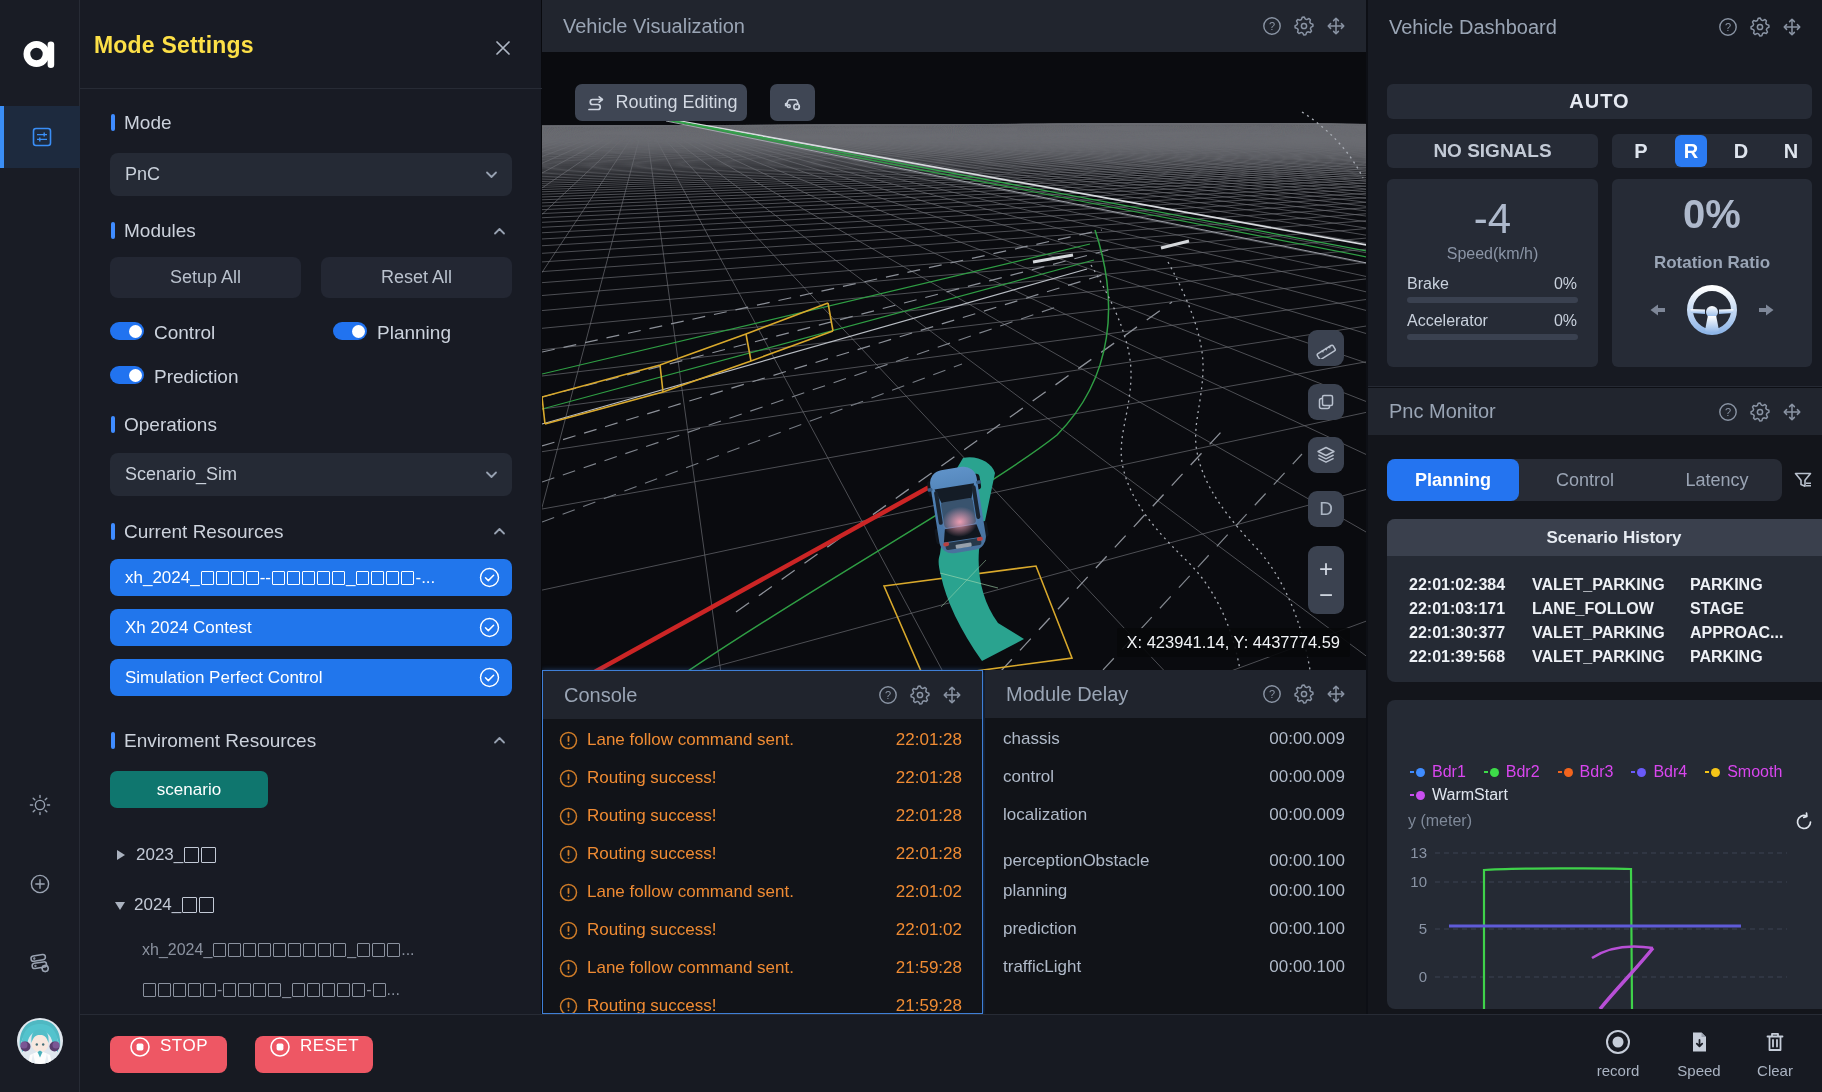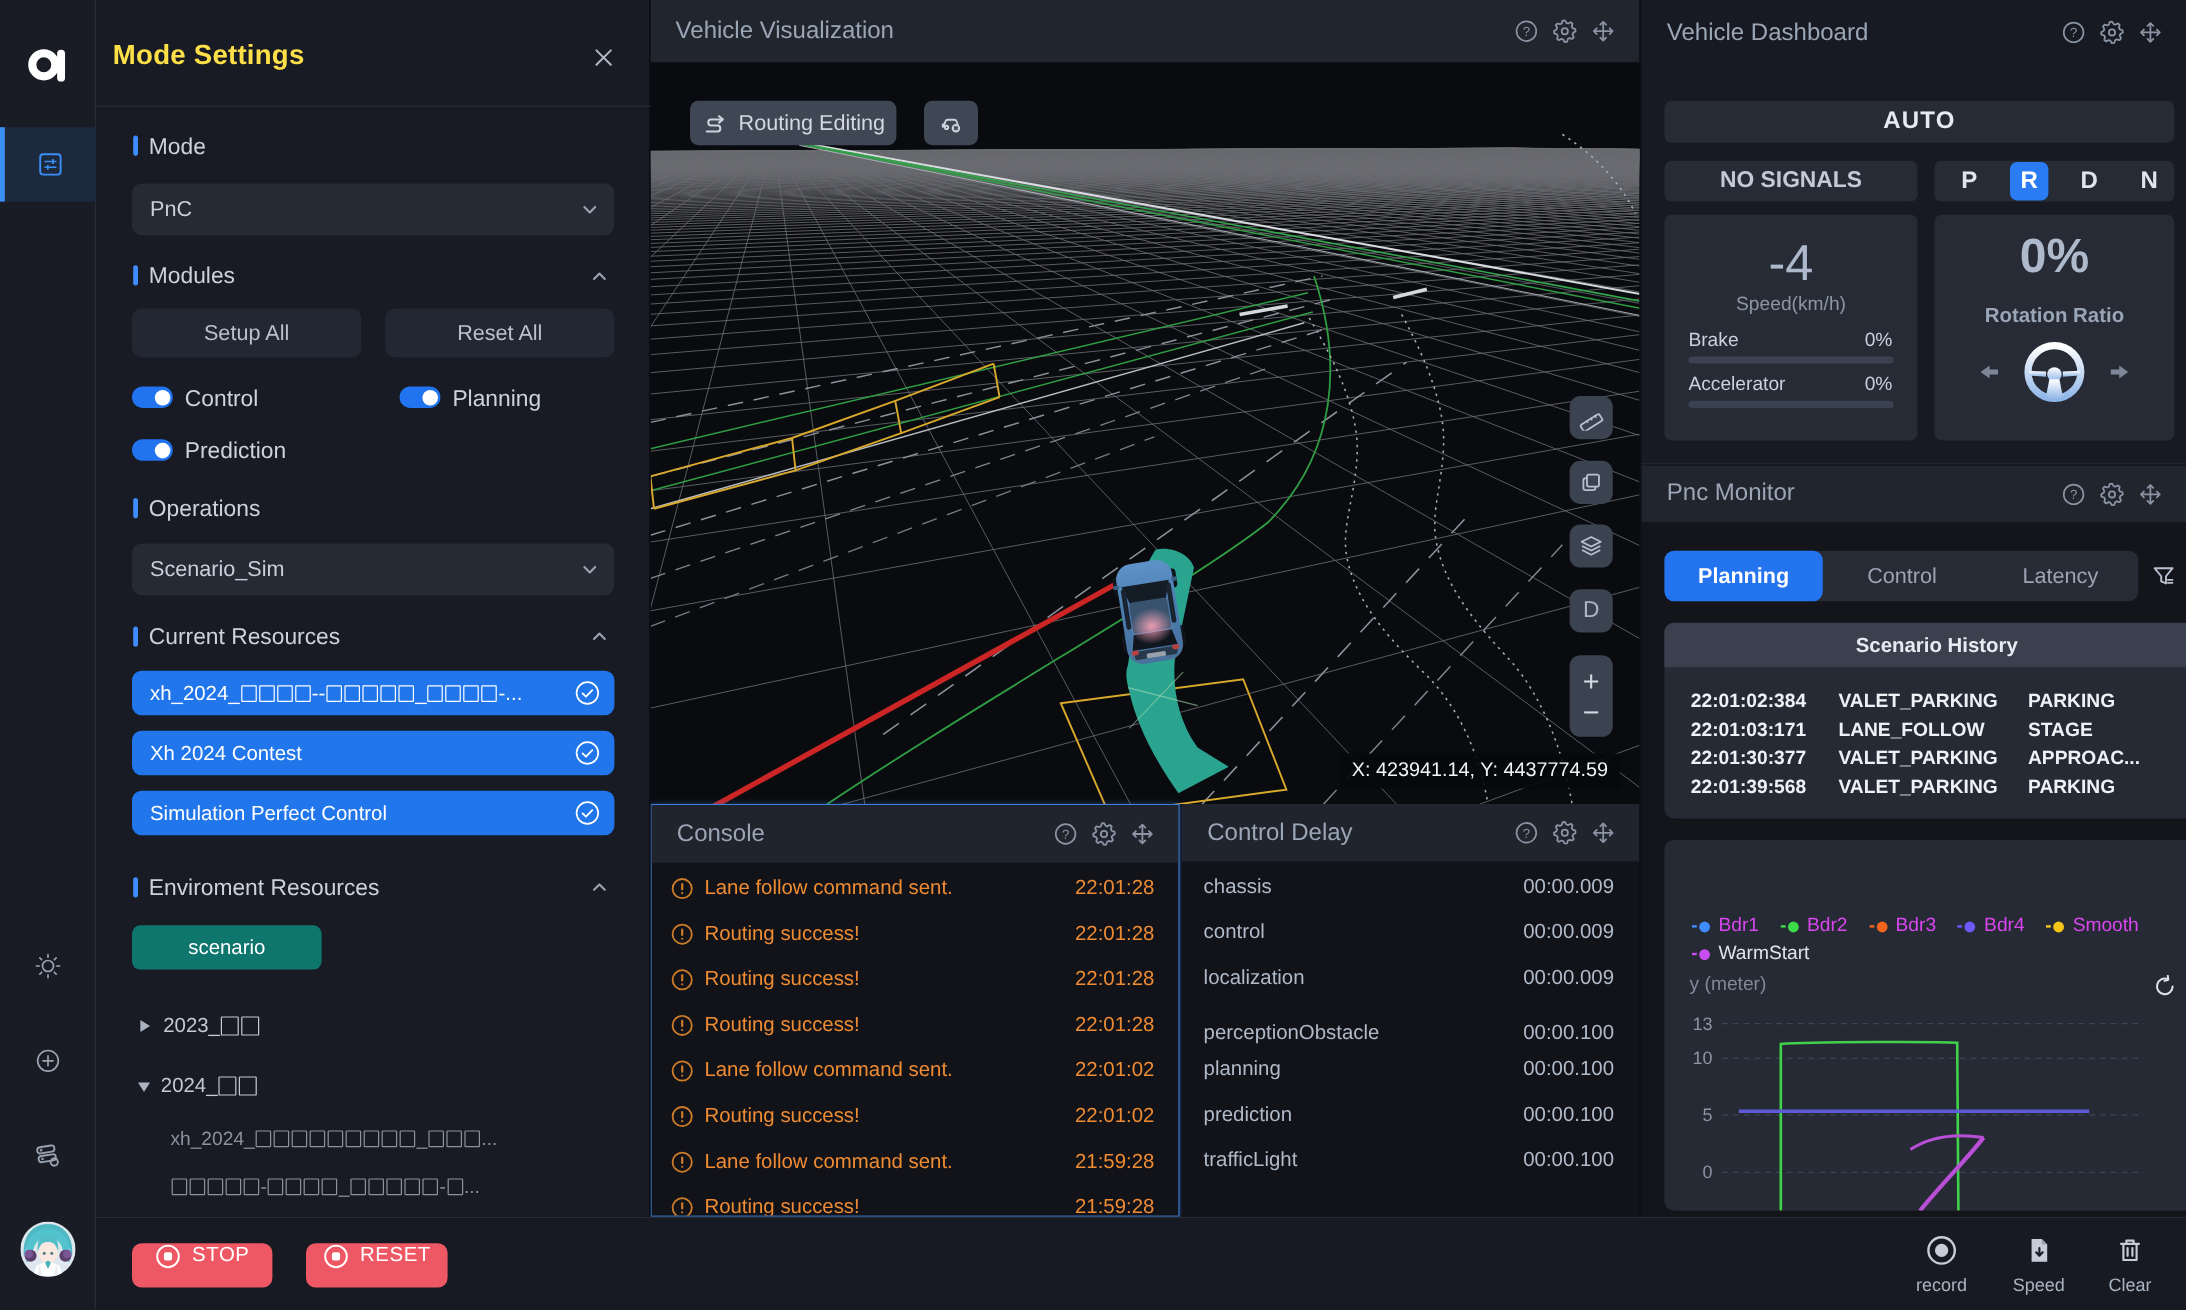--- a/index.html
+++ b/index.html
@@ -313,21 +313,21 @@
           <rect x="8.6" y="4.8" width="1.8" height="6.2" rx="0.9" fill="#cf7c28"></rect>
           <rect x="8.6" y="12.4" width="1.8" height="1.8" rx="0.9" fill="#cf7c28"></rect>
         </svg>
       </span>
       <span class="msg">Routing success!</span>
       <span class="tm">21:59:28</span>
     </div>
   </div>
 <div id="delay">
     <div class="phead">
-      <span class="t">Control Delay</span>
+      <span class="t">Module Delay</span>
       <span class="sp"></span>
       <span class="hic">
         <svg width="20" height="20" viewBox="0 0 20 20">
           <circle cx="10" cy="10" r="8.2" fill="none" stroke="#8a94a4" stroke-width="1.4"></circle>
           <text x="10" y="14" font-size="11" fill="#8a94a4" text-anchor="middle" font-family="Liberation Sans">?</text>
         </svg>
       </span>
       <span class="hic">
         <svg width="20" height="20" viewBox="0 0 20 20">
           <path d="M18.8 8.2 L19.0 10.1 L16.9 11.4 L16.4 12.7 L17.5 15.0 L16.3 16.4 L13.9 15.8 L12.6 16.5 L11.8 18.8 L9.9 19.0 L8.6 16.9 L7.3 16.4 L5.0 17.5 L3.6 16.3 L4.2 13.9 L3.5 12.6 L1.2 11.8 L1.0 9.9 L3.1 8.6 L3.6 7.3 L2.5 5.0 L3.7 3.6 L6.1 4.2 L7.4 3.5 L8.2 1.2 L10.1 1.0 L11.4 3.1 L12.7 3.6 L15.0 2.5 L16.4 3.7 L15.8 6.1 L16.5 7.4 Z" fill="none" stroke="#8a94a4" stroke-width="1.5" stroke-linejoin="round"></path>

